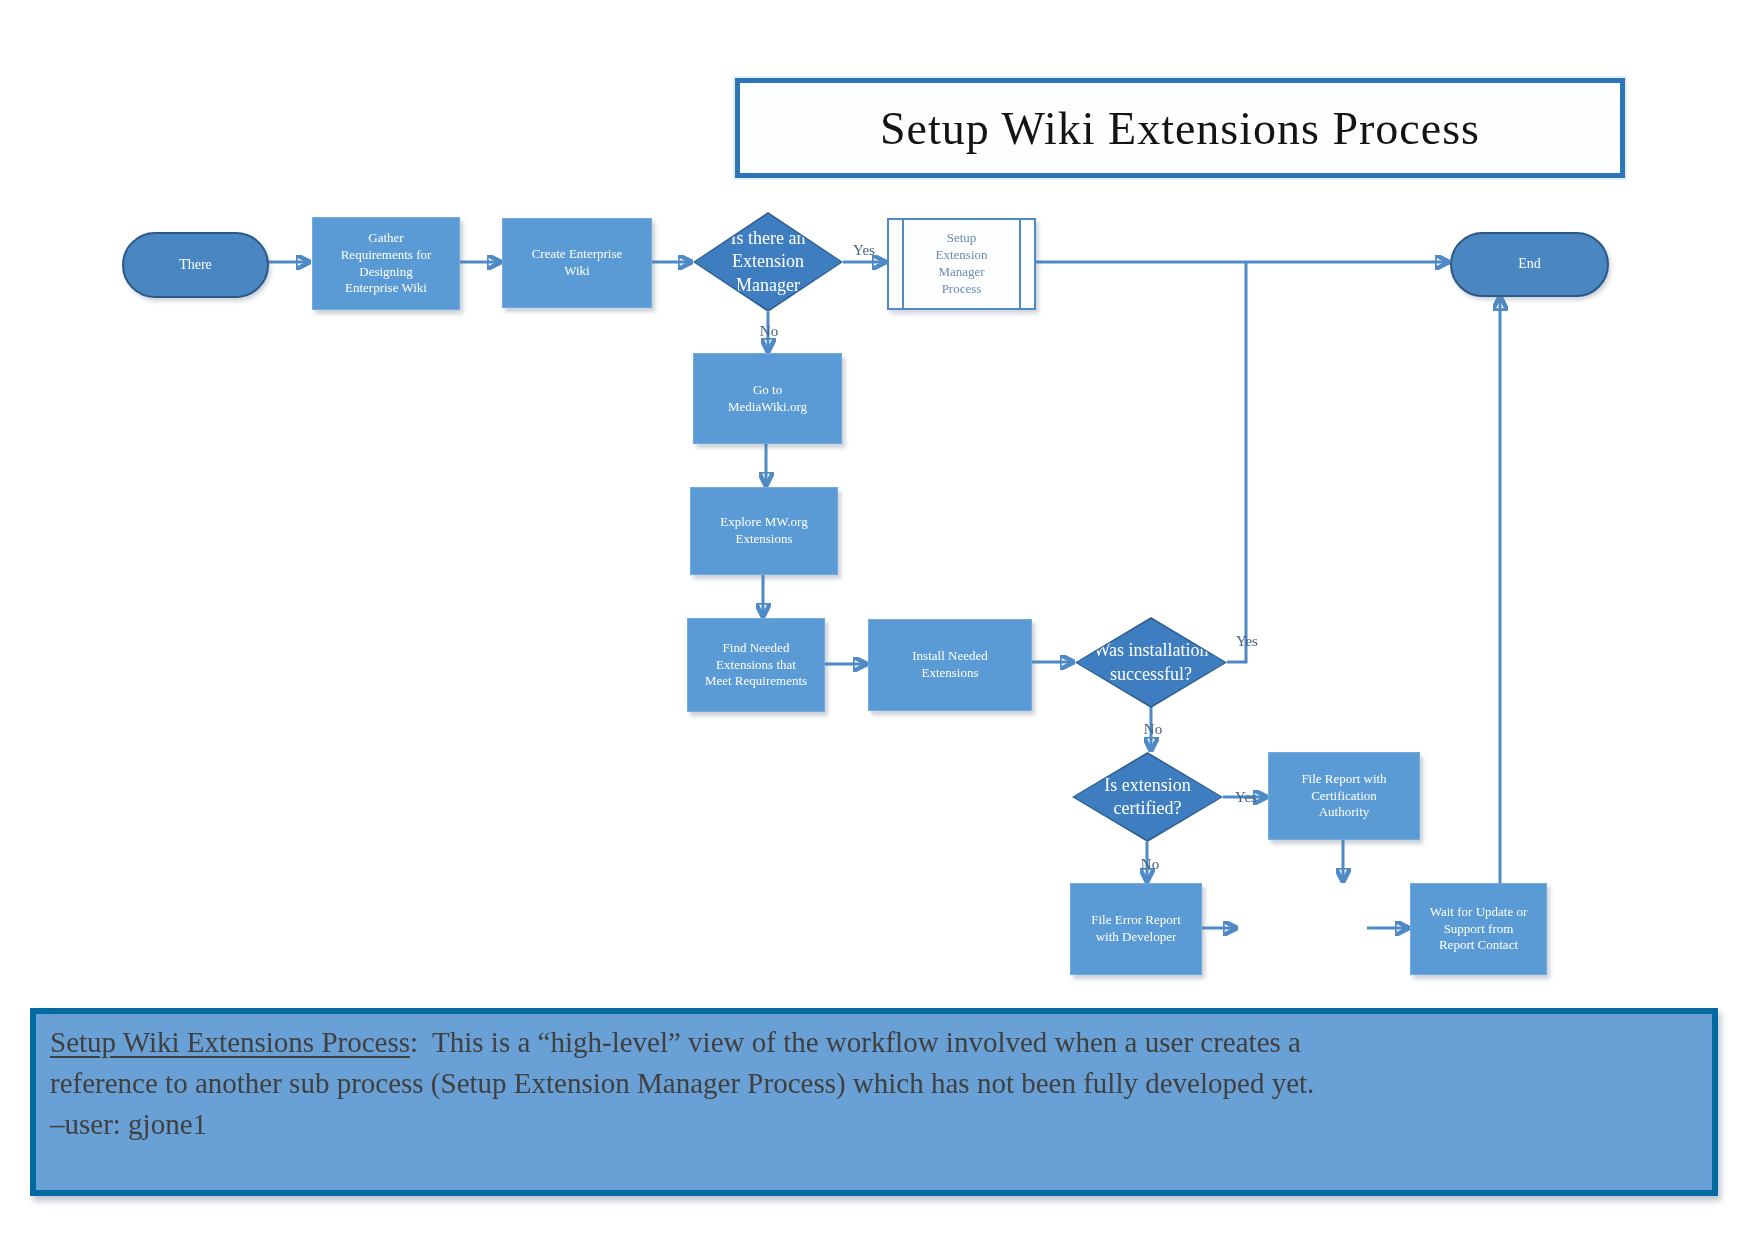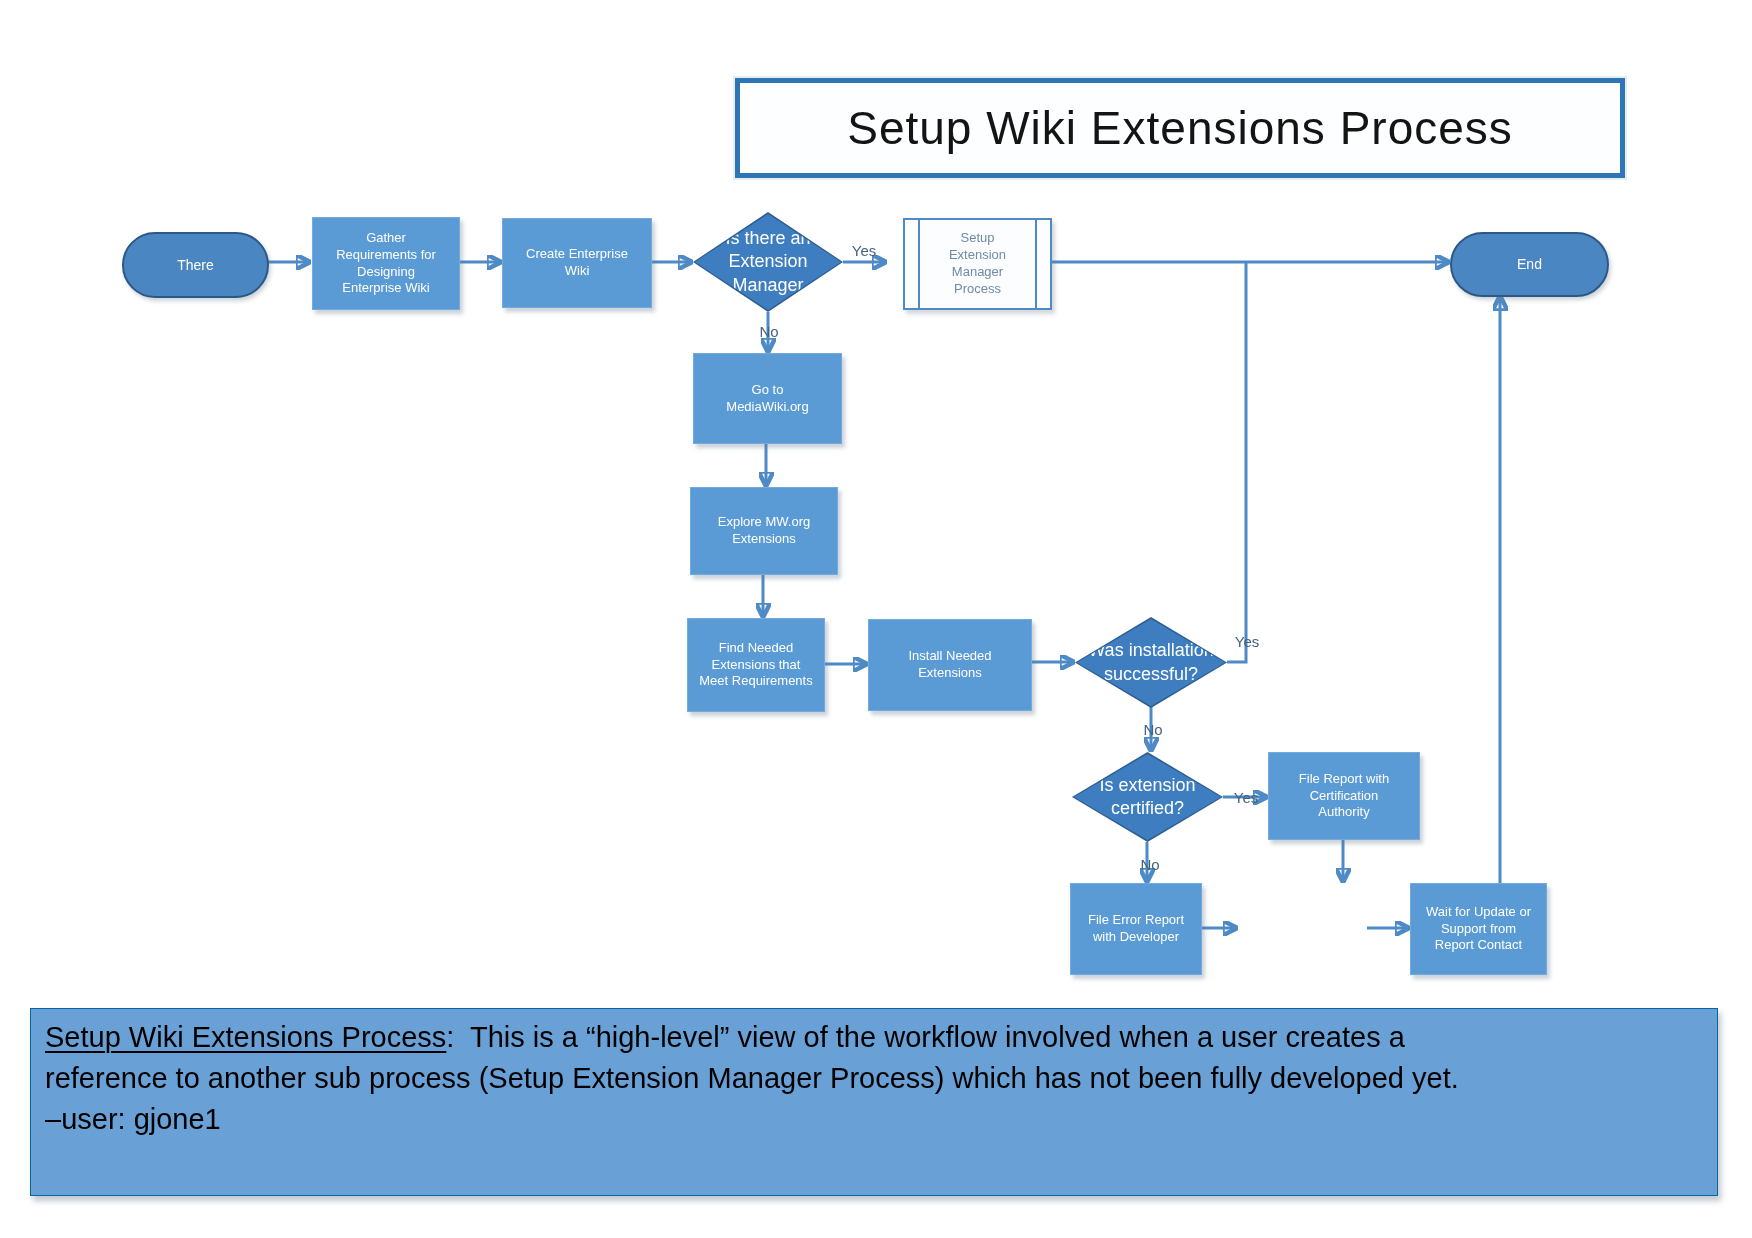--- a/index.html
+++ b/index.html
@@ -1,17 +1,17 @@
 <!DOCTYPE html>
 <html><head>
 <meta charset="utf-8">
 <style>
   html,body{margin:0;padding:0;background:#fff;}
   #canvas{position:relative;width:1752px;height:1238px;background:#ffffff;overflow:hidden;
-          font-family:Liberation Sans, sans-serif;border-radius:15px;}
+          font-family:Liberation Serif, serif;border-radius:15px;}
   
   #connectors{position:absolute;left:0;top:0;width:1752px;height:1238px;pointer-events:none;}
   #connectors path{stroke:#4e8ac5;stroke-width:3;fill:none;}
   
   .node{position:absolute;display:flex;align-items:center;justify-content:center;
         text-align:center;color:#ffffff;font-size:13px;line-height:1.3;white-space:pre-line;}
   .rect{background:#5b9bd5;border:1px solid #74aadd;box-shadow:3px 4px 4px rgba(110,125,145,.35);}
   .pill{background:#4a86c2;border:2px solid #2c5884;border-radius:34px;font-size:14px;
         box-shadow:2px 3px 4px rgba(110,125,145,.35);}
   .diamond{position:absolute;}
@@ -29,22 +29,22 @@
   .subprocess::after{right:13px;}
   
   .lbl{position:absolute;transform:translate(-50%,-50%);color:#43627f;font-size:15px;}
   
   #title-box{position:absolute;left:735px;top:78px;width:890px;height:100px;background:#fdfeff;
         border:5px solid #2e75b6;box-shadow:0 0 0 2px #e4edf6;box-sizing:border-box;
         display:flex;align-items:center;justify-content:center;}
   #title-box .t{font-size:46px;color:#141414;letter-spacing:1px;}
   
   #caption{position:absolute;left:30px;top:1008px;width:1688px;height:188px;box-sizing:border-box;
-        background:#69a0d6;border:1px solid #0369a1;box-shadow:3px 5px 6px rgba(120,130,150,.45);
-        padding:8px 14px;color:#000000;font-size:29px;line-height:41px;}
+        background:#69a0d6;border:6px solid #0369a1;box-shadow:3px 5px 6px rgba(120,130,150,.45);
+        padding:8px 14px;color:#404040;font-size:29px;line-height:41px;}
   .cap-line{white-space:pre-wrap;}
   .cap-lead{text-decoration:underline;text-decoration-thickness:2px;text-underline-offset:4px;}
 </style>
 </head>
 <body>
 
 <div id="canvas">
 
   <svg id="connectors" viewBox="0 0 1752 1238" xmlns="http://www.w3.org/2000/svg">
     <defs>
@@ -86,21 +86,21 @@
   <div class="node rect" style="left:502px;top:218px;width:148px;height:88px;">Create Enterprise
 Wiki</div>
 
   <div class="diamond" style="left:693px;top:212px;width:150px;height:100px;">
     <div class="d-outer"></div>
     <div class="d-inner">Is there an
 Extension
 Manager</div>
   </div>
 
-  <div class="node subprocess" style="left:887px;top:218px;width:145px;height:88px;margin-left:16px;">Setup
+  <div class="node subprocess" style="left:887px;top:218px;width:145px;height:88px;">Setup
 Extension
 Manager
 Process</div>
 
   <div class="node pill" style="left:1450px;top:232px;width:155px;height:61px;">End</div>
 
   <div class="node rect" style="left:693px;top:353px;width:147px;height:89px;">Go to
 MediaWiki.org</div>
 
   <div class="node rect" style="left:690px;top:487px;width:146px;height:86px;">Explore MW.org

